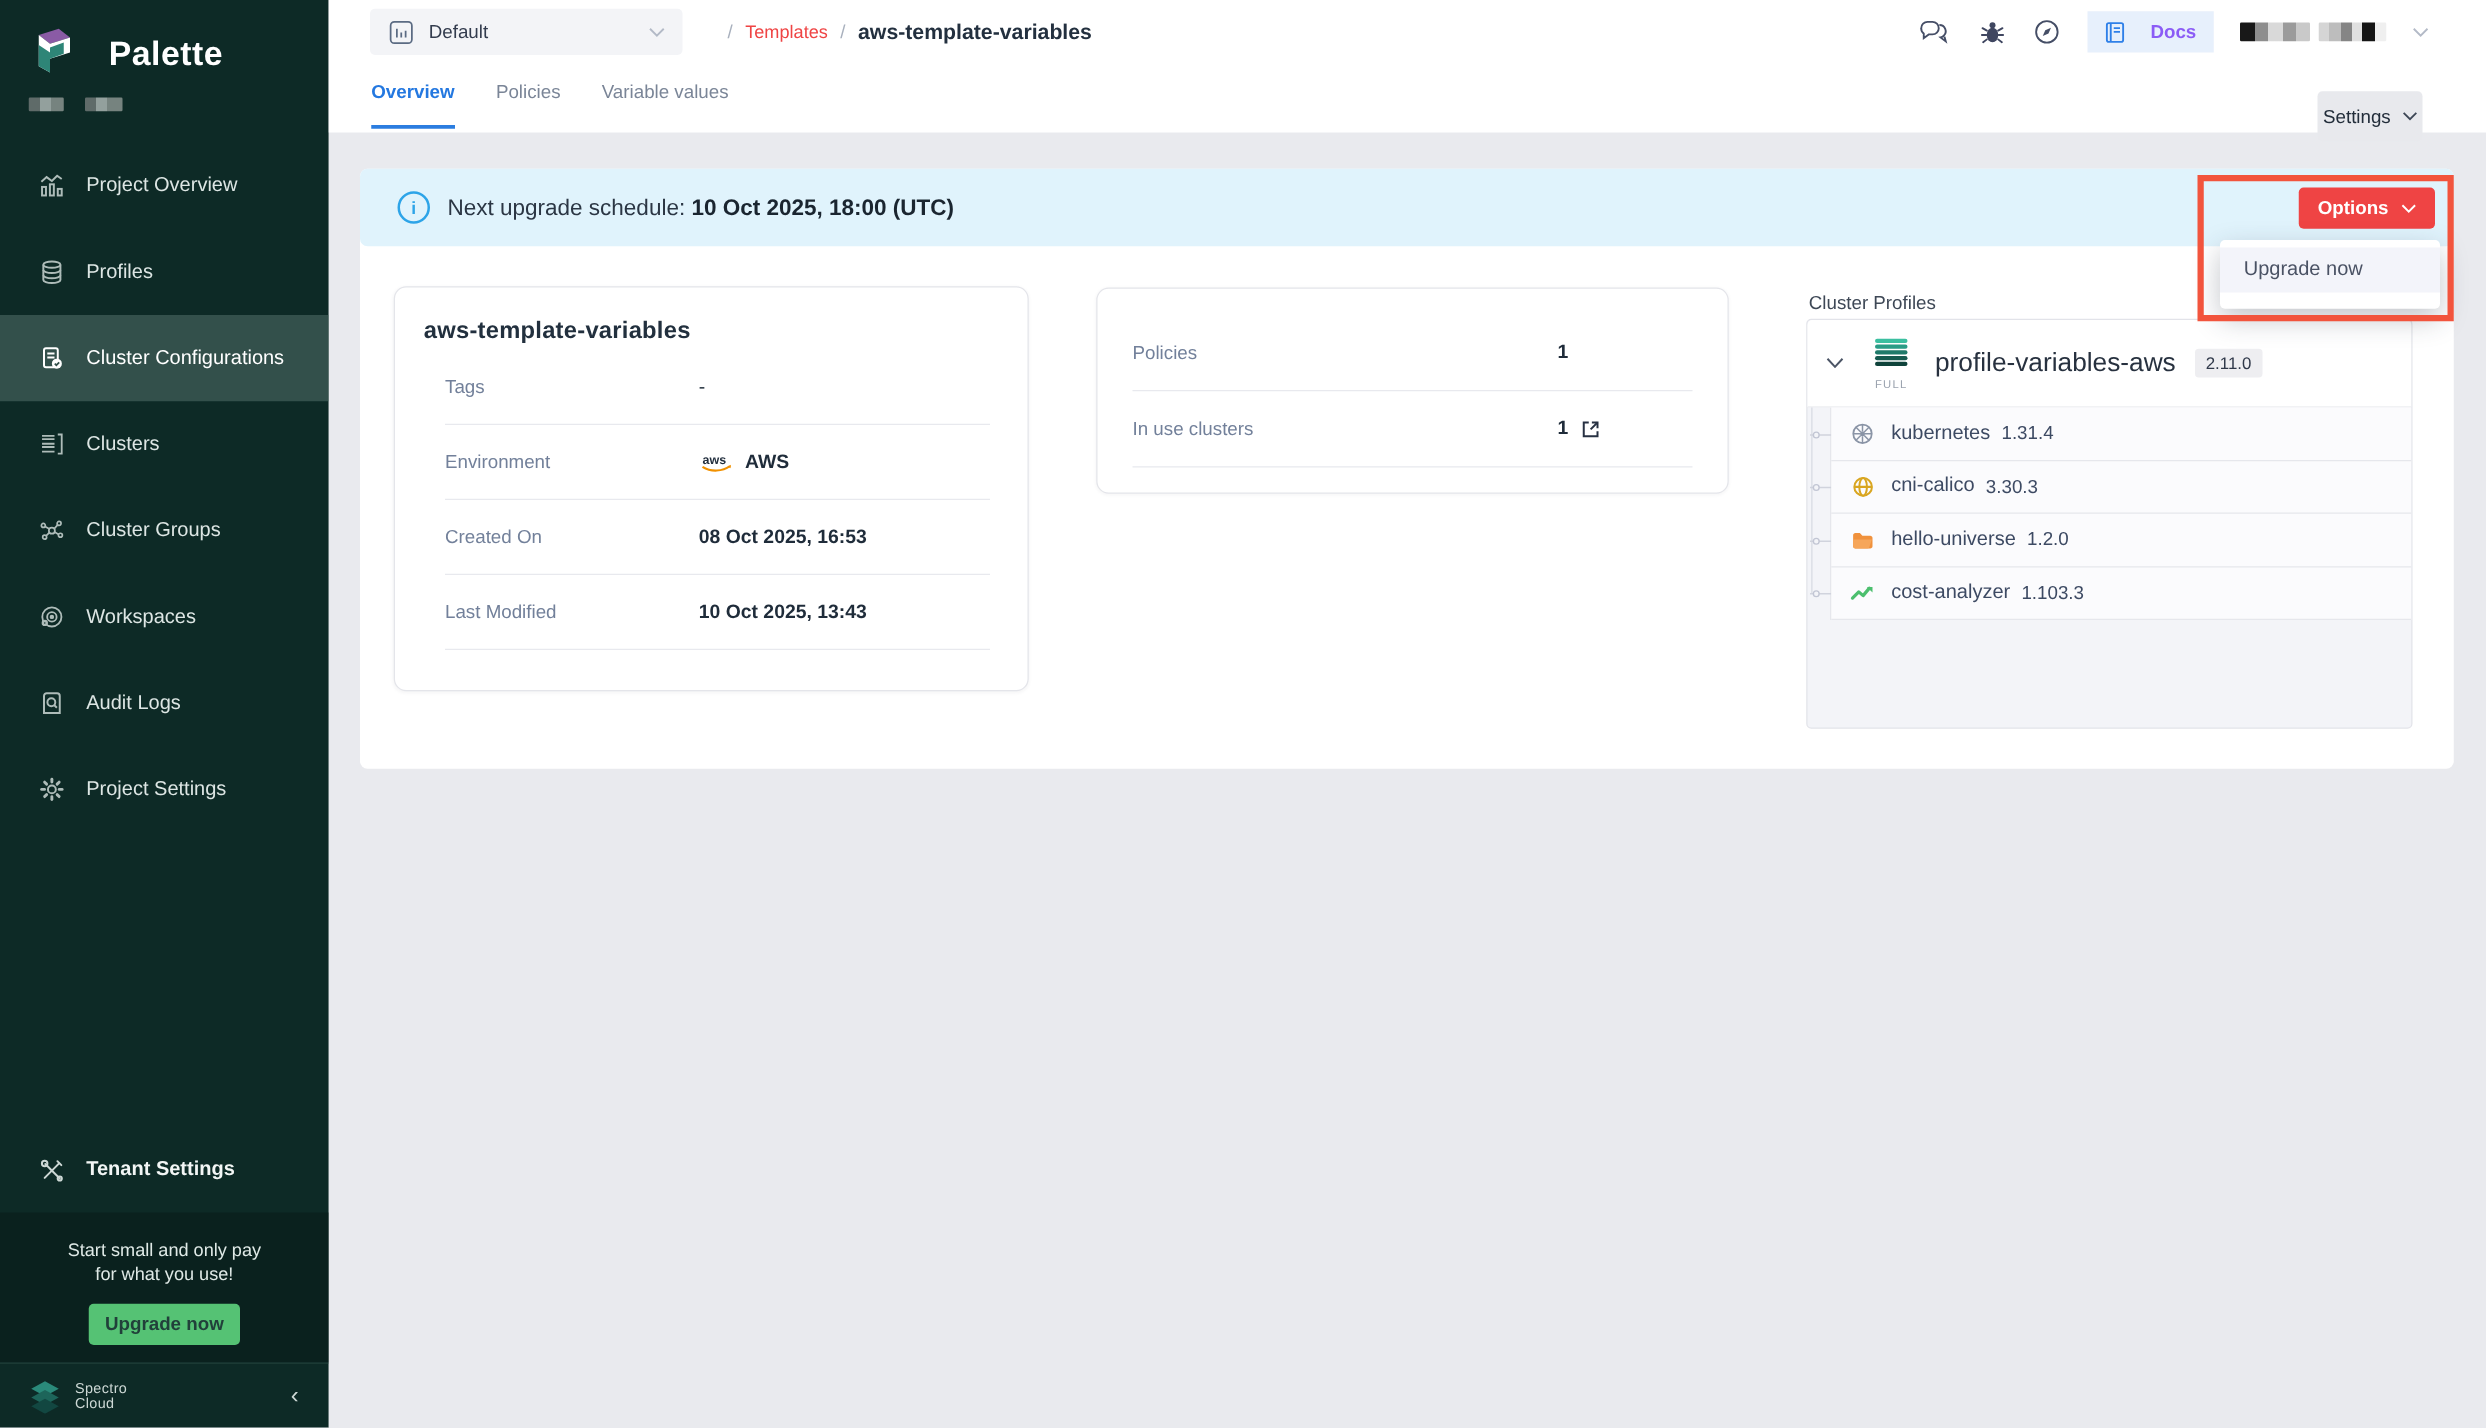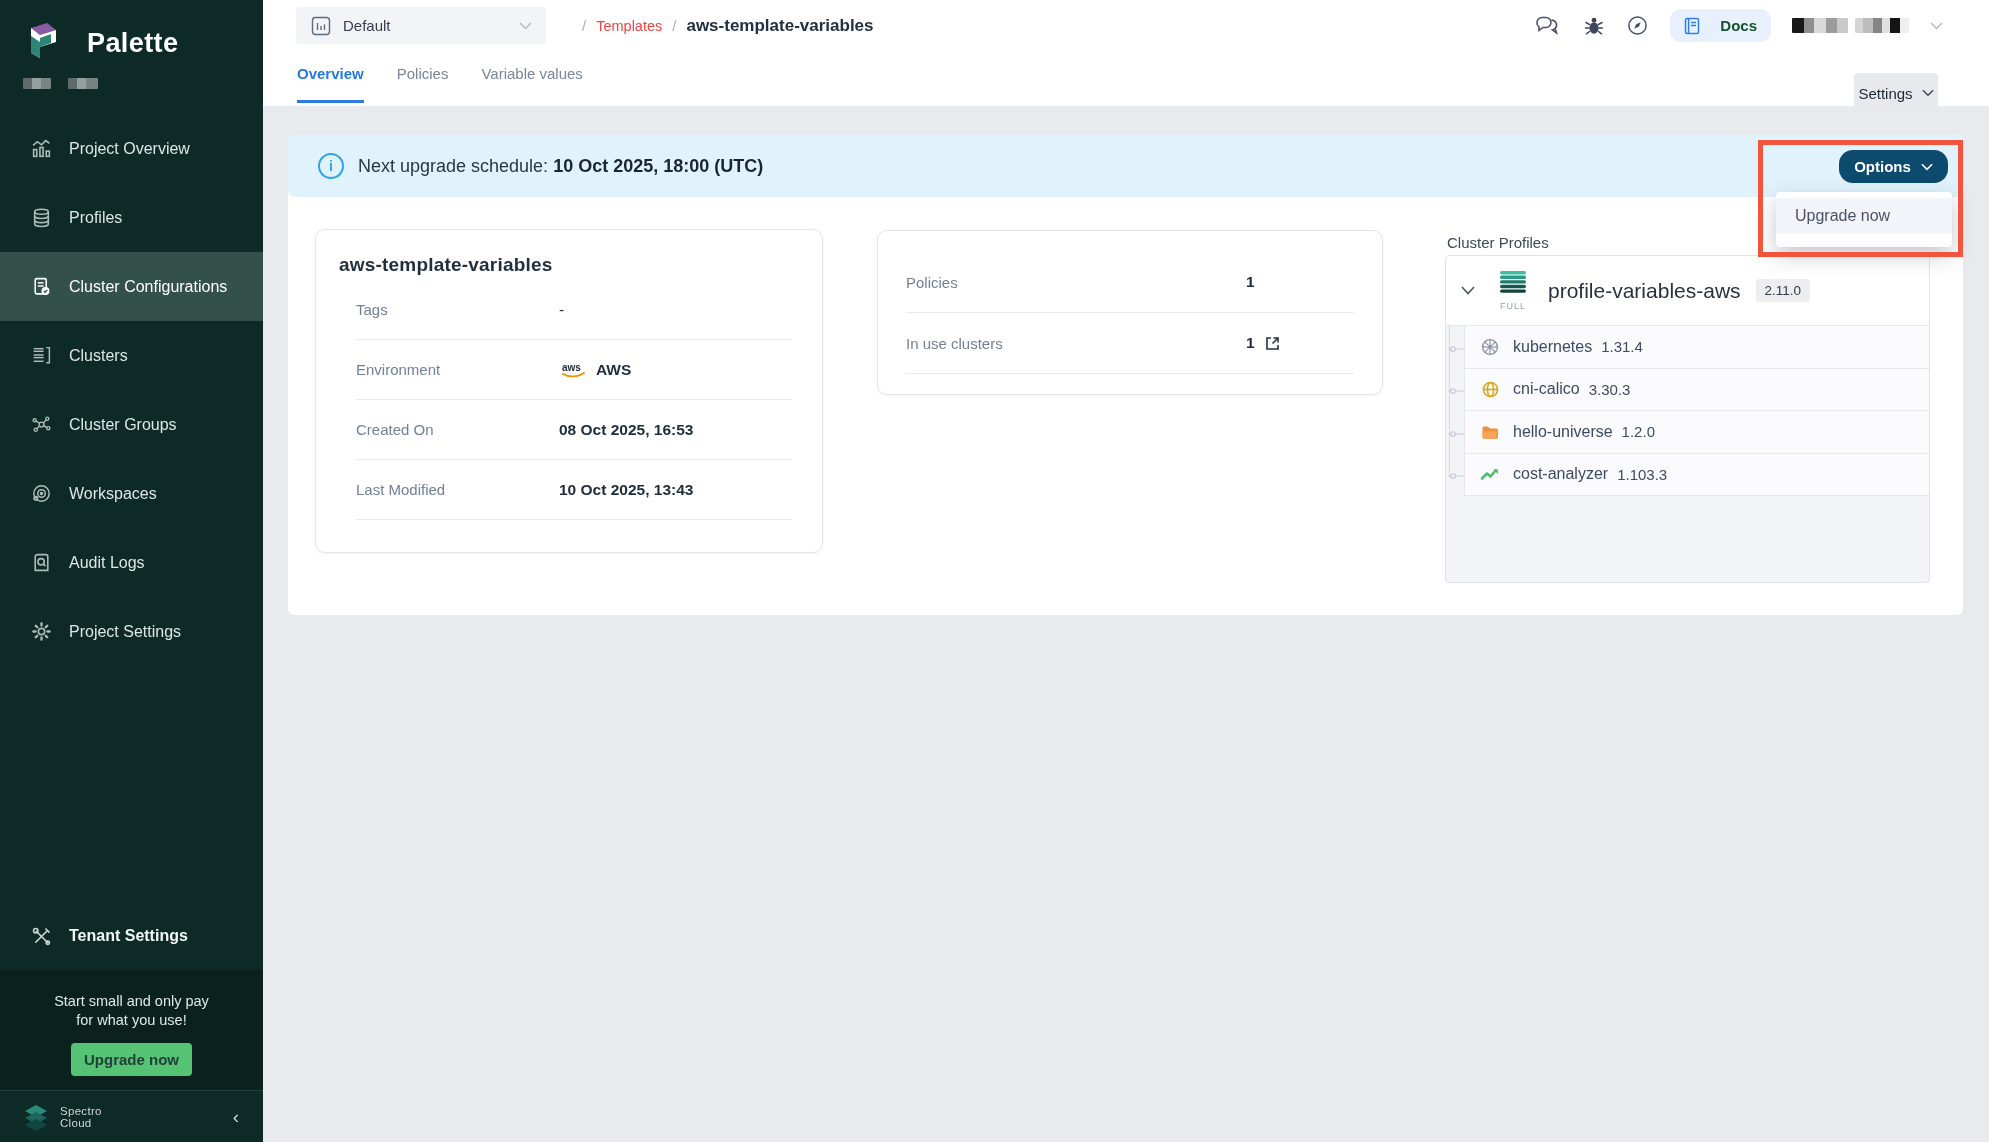--- a/index.html
+++ b/index.html
@@ -35,38 +35,38 @@
   .proj-select { width:250px; height:37px; background:#f3f4f7; border-radius:4px; display:flex; align-items:center; padding:0 14px; gap:11px; cursor:pointer; }
   .proj-select-label { font-size:15px; color:#333c4e; }
   .chev { color:#b3bac7; display:flex; }
   .proj-select .chev { margin-left:auto; }
   .breadcrumb { display:flex; align-items:center; gap:10px; margin-left:36px; }
   .bc-slash { color:#a8b0bd; font-size:15px; }
   .bc-link { color:#ef4444; font-size:14.5px; cursor:pointer; }
   .bc-current { color:#23303f; font-size:17px; font-weight:600; }
   .topbar-right { margin-left:auto; display:flex; align-items:center; gap:21px; padding-right:46px; }
   .tb-ic { color:#454e66; display:flex; cursor:pointer; }
-  .docs-btn { display:flex; align-items:center; gap:20px; background:#e7f0fc; color:#14532d; border:none; border-radius:11px; height:33px; padding:0 14px; font-size:15px; font-weight:600; font-family:inherit; cursor:pointer; }
+  .docs-btn { display:flex; align-items:center; gap:20px; background:#e7f0fc; color:#8b5cf6; border:none; border-radius:0; height:33px; padding:0 14px; font-size:15px; font-weight:600; font-family:inherit; cursor:pointer; }
   .redacted-user { display:flex; gap:7px; align-items:center; cursor:pointer; }
   .ru-chip { height:15px; border-radius:1px; }
   .ru-1 { width:56px; background:linear-gradient(90deg,#181818 0 12px,#8e8e8e 12px 22px,#d9d9d9 22px 34px,#9b9b9b 34px 45px,#c9c9c9 45px 56px); }
   .ru-2 { width:54px; background:linear-gradient(90deg,#d5d5d5 0 8px,#bdbdbd 8px 18px,#858585 18px 27px,#e0e0e0 27px 35px,#151515 35px 45px,#efefef 45px 54px); }
   .tabrow { height:55px; display:flex; padding-left:34px; position:relative; }
   .tab { font-size:15px; color:#7a8597; padding:14px 0 0 0; margin-right:33px; height:52px; cursor:pointer; }
   .tab.active { color:#2478e0; font-weight:700; border-bottom:3px solid #2b7de0; }
   .settings-btn { position:absolute; right:51px; top:12px; width:84px; height:40px; background:#e8e9ed; border:none; border-radius:4px; display:flex; align-items:center; justify-content:center; gap:9px; font-size:15px; color:#222d3a; font-family:inherit; cursor:pointer;margin-top:10px; }
   .settings-btn .chev { color:#3d4756; }
 
   
   .content-panel { position:absolute; left:25px; top:135px; width:1675px; height:480px; background:#ffffff; border-radius:6px; }
   .banner { position:absolute; top:0; left:0; right:0; height:62px; background:#e0f3fc; border-radius:6px; display:flex; align-items:center; padding-left:30px; }
   .info-ic { width:26px; height:26px; border:2px solid #2da4e8; border-radius:50%; color:#2da4e8; display:flex; align-items:center; justify-content:center; font-size:14px; font-weight:700; flex-shrink:0; }
   .banner-text { margin-left:14px; font-size:18px; color:#2b3644; }
   .banner-text b { color:#1a2530; font-weight:700; }
-  .options-btn { position:absolute; left:1551px; top:15px; width:109px; height:33px; background:#0c4a6e; border:none; border-radius:14px; color:#fff; display:flex; align-items:center; justify-content:center; gap:10px; font-size:15px; font-weight:600; font-family:inherit; cursor:pointer; z-index:5; }
+  .options-btn { position:absolute; left:1551px; top:15px; width:109px; height:33px; background:#ef4444; border:none; border-radius:4px; color:#fff; display:flex; align-items:center; justify-content:center; gap:10px; font-size:15px; font-weight:600; font-family:inherit; cursor:pointer; z-index:5; }
   .options-menu { position:absolute; left:1488px; top:57px; width:176px; height:55px; background:#fff; border-radius:4px; box-shadow:0 8px 22px rgba(40,50,70,.28); padding:6px 0; z-index:10; }
   .menu-item { height:36px; background:#f3f4fa; display:flex; align-items:center; padding-left:19px; font-size:16px; color:#4a5264; cursor:pointer; }
   .red-box { position:absolute; left:1470px; top:5px; width:205px; height:117px; border:5px solid #f2543d; z-index:40; pointer-events:none; }
 
   .card { position:absolute; background:#fff; border:1px solid #e4e5ea; border-radius:10px; box-shadow:0 1px 3px rgba(30,40,60,.05); }
   .overview-card { left:27px; top:94px; width:508px; height:324px; }
   .card-title { margin:24px 0 0 23px; font-size:19px; font-weight:700; color:#22303e; letter-spacing:.2px; }
   .meta-rows { margin-top:4px; }
   .meta-row { display:flex; align-items:center; height:60px; margin:0 30px 0 40px; border-bottom:1px solid #e8e9ee; }
   .meta-label { width:203px; font-size:15px; color:#72809a; flex-shrink:0; }

